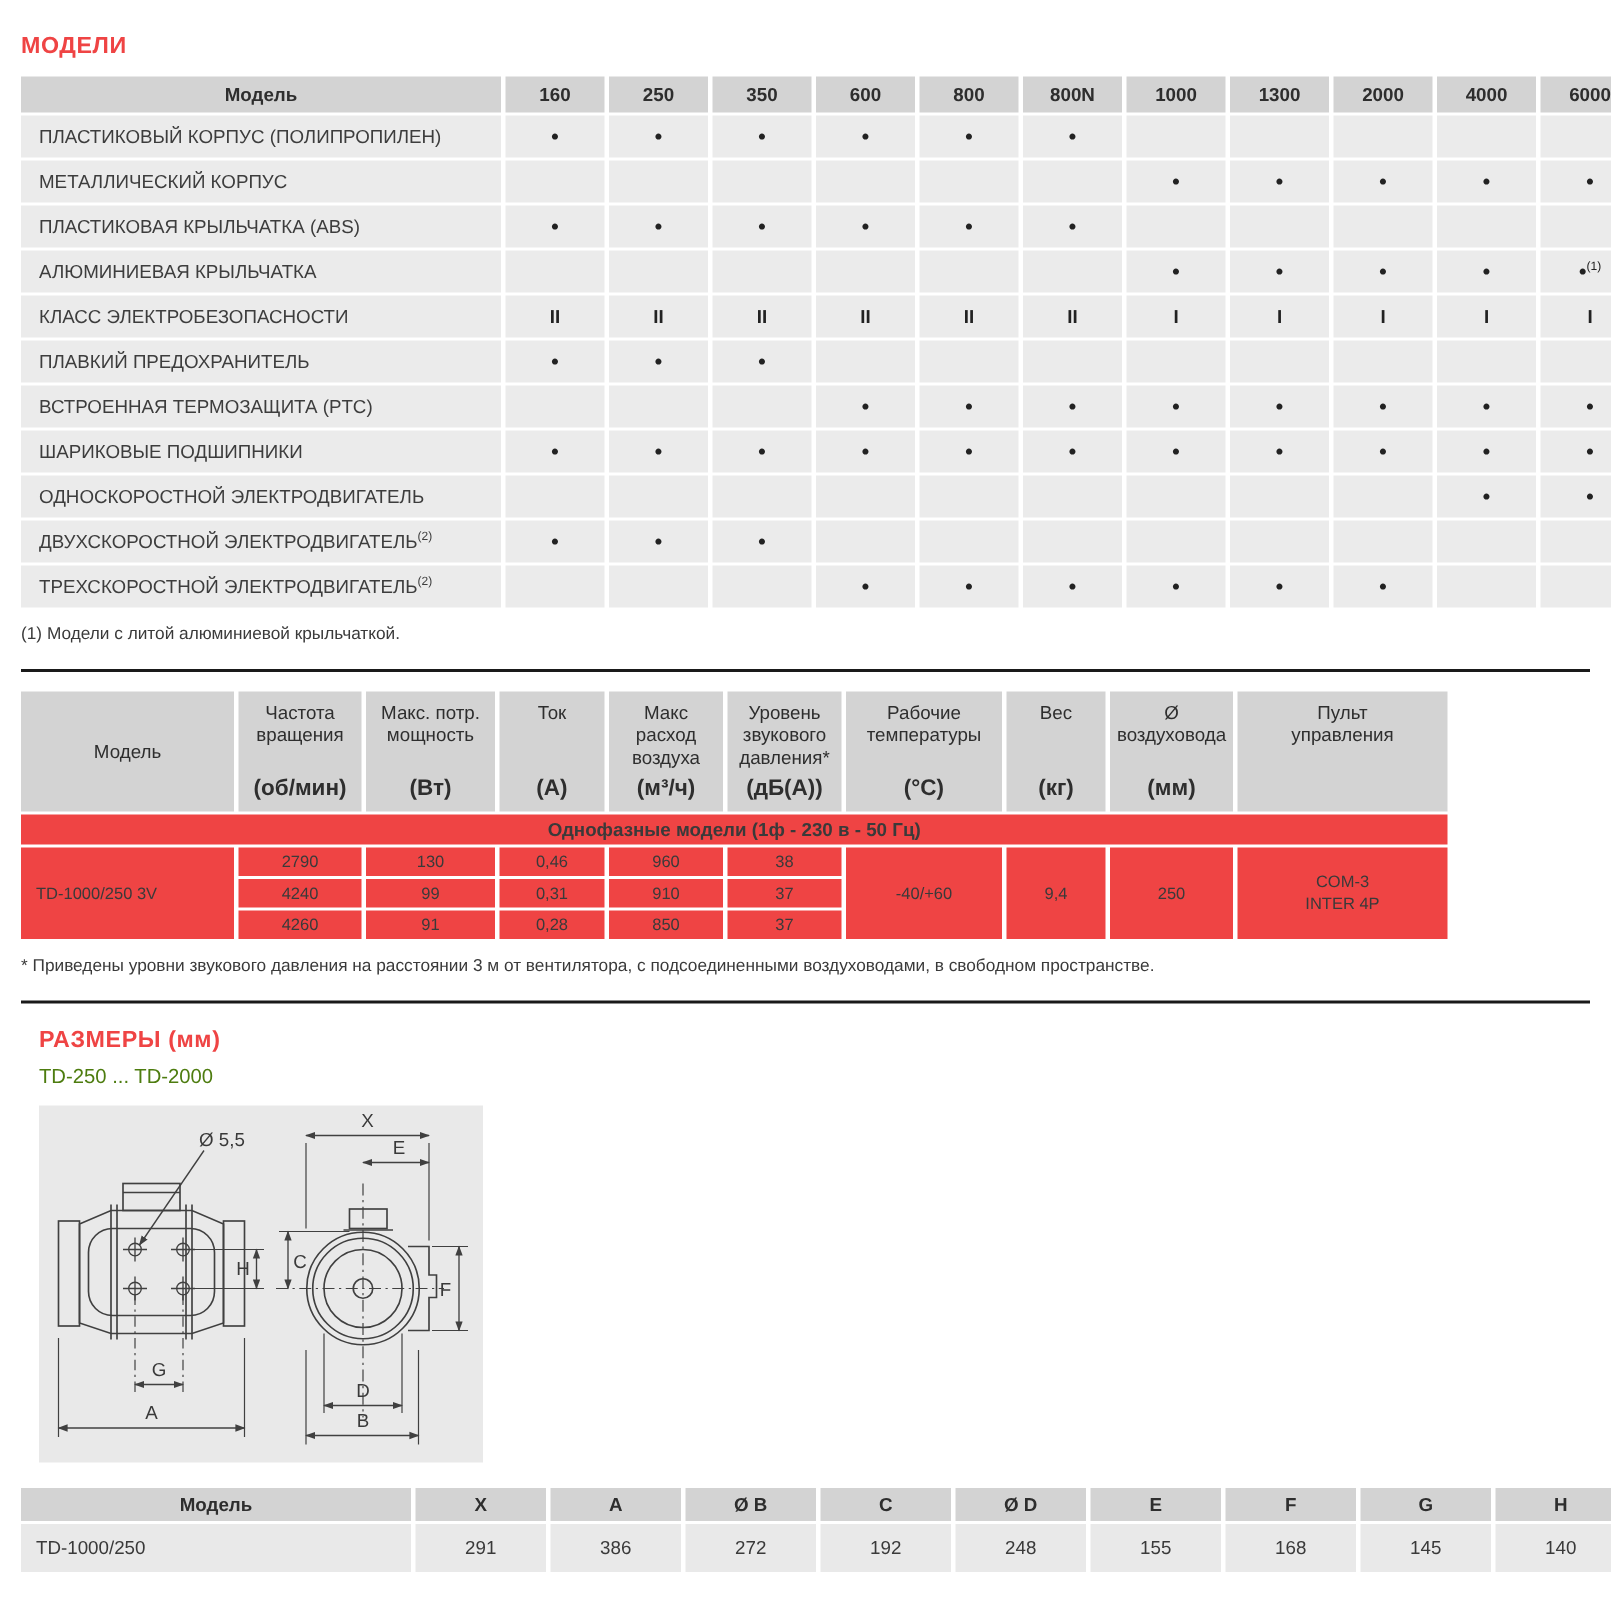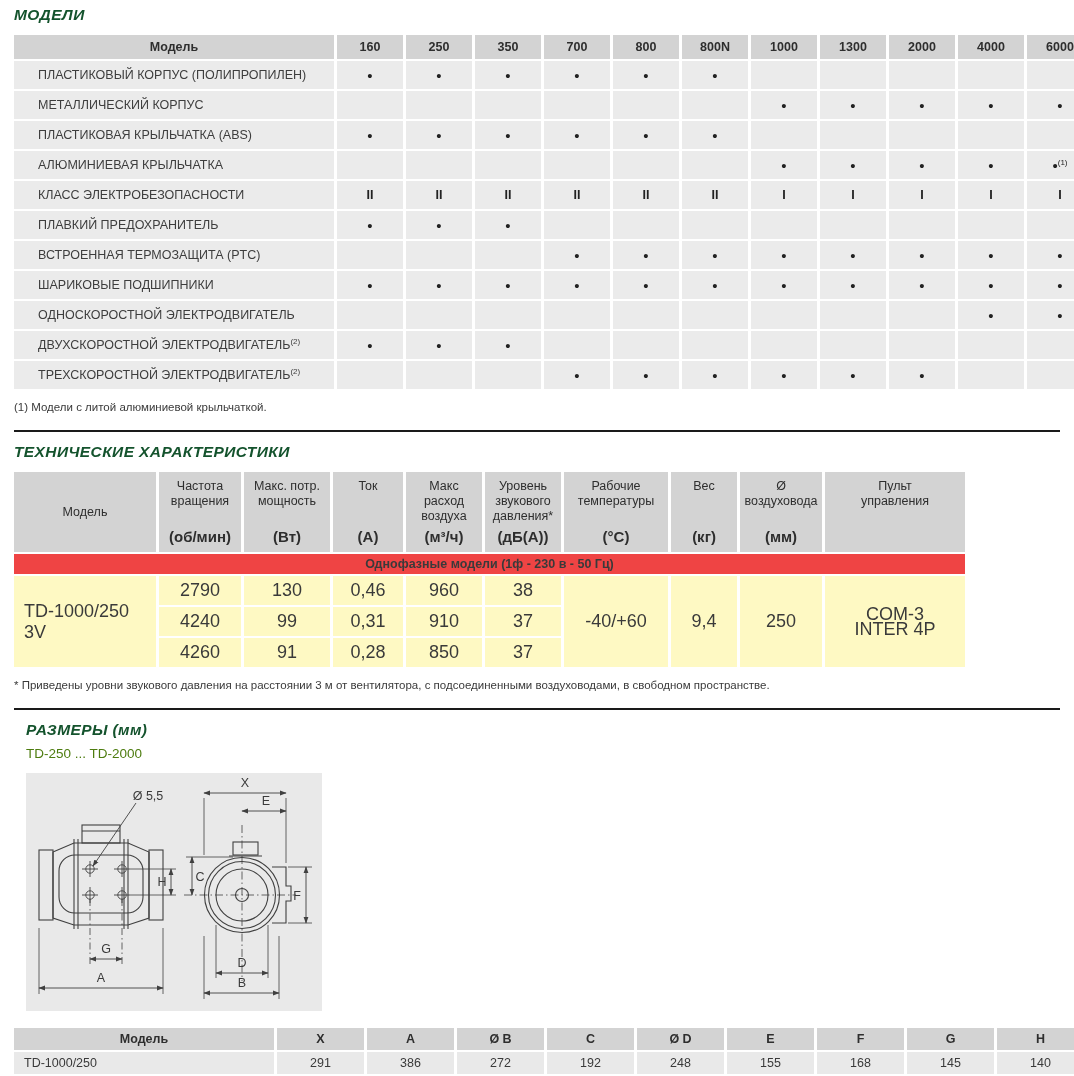--- a/index.html
+++ b/index.html
@@ -4,64 +4,64 @@
 <style>
   * { box-sizing: border-box; }
   html,body { margin:0; padding:0; }
   body {
     width:1074px; height:1076px; overflow:hidden;
     background:#ffffff; color:#3a3a3a;
     font-family:"Liberation Sans", sans-serif;
   }
   .content { padding:6px 14px 0 14px; }
   h1.sec {
-    font-size:15.5px; font-weight:700; color:#14532d;
-    margin:0 0 9px 0; letter-spacing:.4px;font-style:italic;
+    font-size:15.5px; font-weight:700; color:#ef4444;
+    margin:16px 0 9px 0; letter-spacing:.4px;
   }
   sup { font-size:8px; }
 
   
   table { border-collapse:separate; border-spacing:3px 2px; table-layout:fixed; margin-left:-3px; }
   th, td { overflow:hidden; }
 
   
   table.matrix { width:1049px; }
   .matrix th { background:#d3d3d3; height:24px; font-size:12.5px; font-weight:700; text-align:center; color:#2e2e2e; }
   .matrix td { background:#ebebeb; height:28px; font-size:12.5px; }
-  .matrix td.lbl { text-align:left; padding-left:24px; color:#3d3d3d; }
+  .matrix td.lbl { text-align:left; padding-left:12px; color:#3d3d3d; }
   .matrix td.val { text-align:center; font-weight:700; color:#222; }
   .matrix td.val .dot { font-size:15px; font-weight:400; }
 
   .footnotes { margin-top:8px; }
   .fn { font-size:11.5px; line-height:17px; color:#3a3a3a; }
 
   .divider { border:none; border-top:2px solid #1a1a1a; width:1046px; margin:14px 0 11px 0; }
 
   
   table.tech { width:950px; }
   .tech thead th { background:#d3d3d3; height:80px; vertical-align:top; padding:0; color:#2e2e2e; }
   .t-wrap { display:flex; flex-direction:column; justify-content:space-between; height:80px; padding:7px 2px; }
   .t-wrap.vcenter { justify-content:center; }
   .t-lbl { font-size:12.5px; font-weight:400; white-space:pre-line; line-height:15px; text-align:center; }
   .t-unit { font-size:15px; font-weight:700; text-align:center; }
-  .tech tbody td { background:#fef9c3; height:29px; font-size:18px; text-align:center; }
+  .tech tbody td { background:#ef4444; height:19px; font-size:11px; text-align:center; }
   .tech tr.t-section td { background:#ef4444; font-weight:700; font-size:12.5px; height:20px; }
   .tech td.t-model { text-align:left; padding-left:10px; }
   .tech td.t-remote { white-space:pre-line; line-height:15px; }
 
   
   .sizes { margin-left:12px; margin-top:2px; }
   .sizes .subtitle { font-size:13.5px; color:#4d7c0f; margin:7px 0 12px 0; }
   .diagram-box { width:296px; height:238px; background:#e9e9e9; }
   svg text { font-size:12.5px; fill:#3a3a3a; }
 
   
   table.dims { width:1049px; margin-top:15px; }
   .dims th { background:#d3d3d3; height:22px; font-size:12.5px; font-weight:700; text-align:center; color:#2e2e2e; }
-  .dims td { background:#e9e9e9; height:22px; font-size:12.5px; text-align:center; }
+  .dims td { background:#e9e9e9; height:32px; font-size:12.5px; text-align:center; }
   .dims td.lbl { text-align:left; padding-left:10px; }
 </style>
 </head>
 <body>
 
 <div class="content">
 
   <h1 class="sec">МОДЕЛИ</h1>
 
   <table class="matrix" id="models-table">
@@ -78,21 +78,21 @@
         <col style="width: 66px;">
         <col style="width: 66px;">
         <col style="width: 66px;">
       </colgroup>
     <thead>
         <tr>
           <th>Модель</th>
           <th>160</th>
           <th>250</th>
           <th>350</th>
-          <th>700</th>
+          <th>600</th>
           <th>800</th>
           <th>800N</th>
           <th>1000</th>
           <th>1300</th>
           <th>2000</th>
           <th>4000</th>
           <th>6000</th>
         </tr>
       </thead>
     <tbody>
@@ -252,21 +252,20 @@
         </tr>
       </tbody>
   </table>
 
   <div class="footnotes" id="models-footnotes">
       <div class="fn">(1) Модели с литой алюминиевой крыльчаткой.</div>
     </div>
 
   <hr class="divider">
 
-  <h1 class="sec">ТЕХНИЧЕСКИЕ ХАРАКТЕРИСТИКИ</h1>
 
   <table class="tech">
     <colgroup>
       <col style="width:142px">
         <col style="width:82px">
         <col style="width:86px">
         <col style="width:70px">
       <col style="width:76px">
         <col style="width:76px">
         <col style="width:104px">

